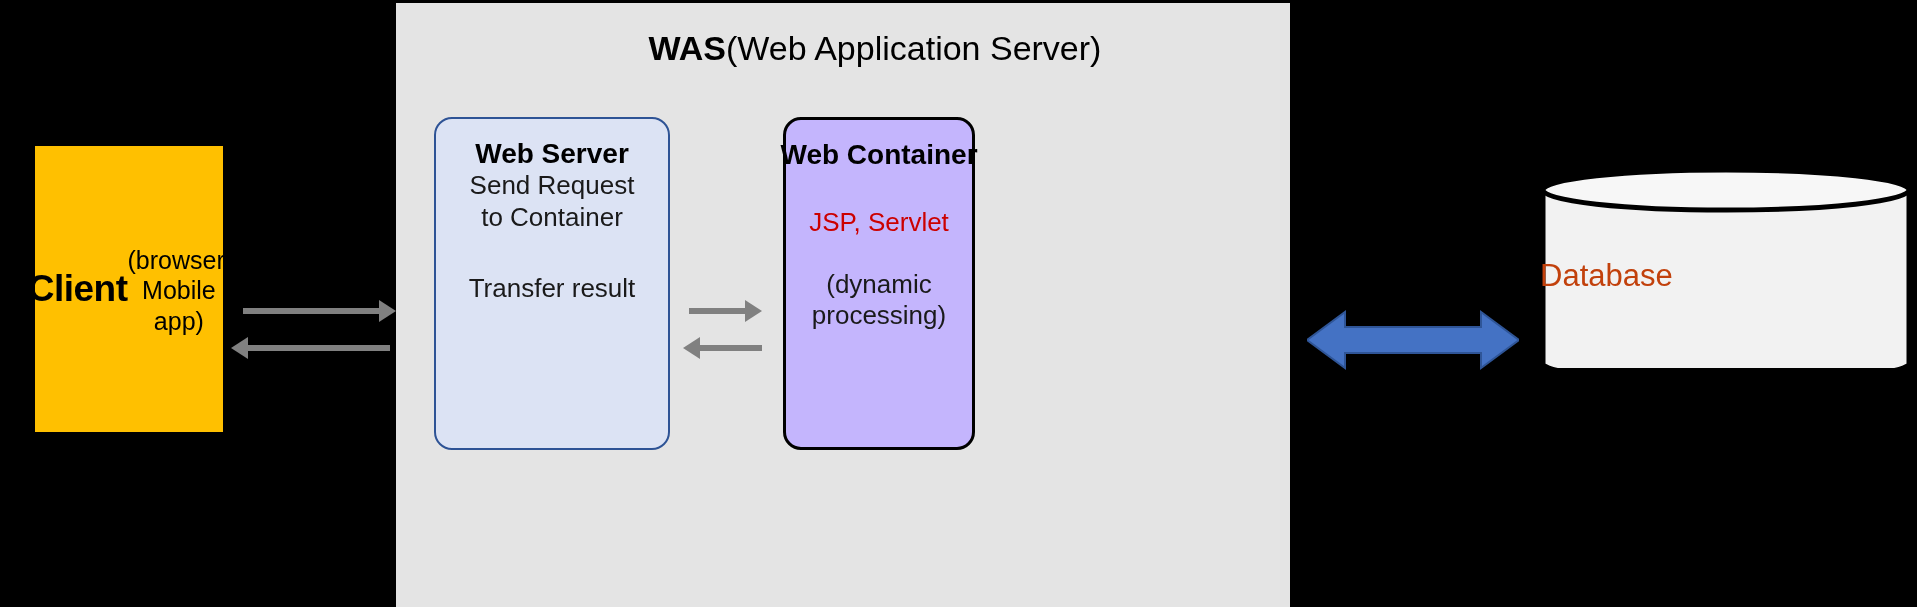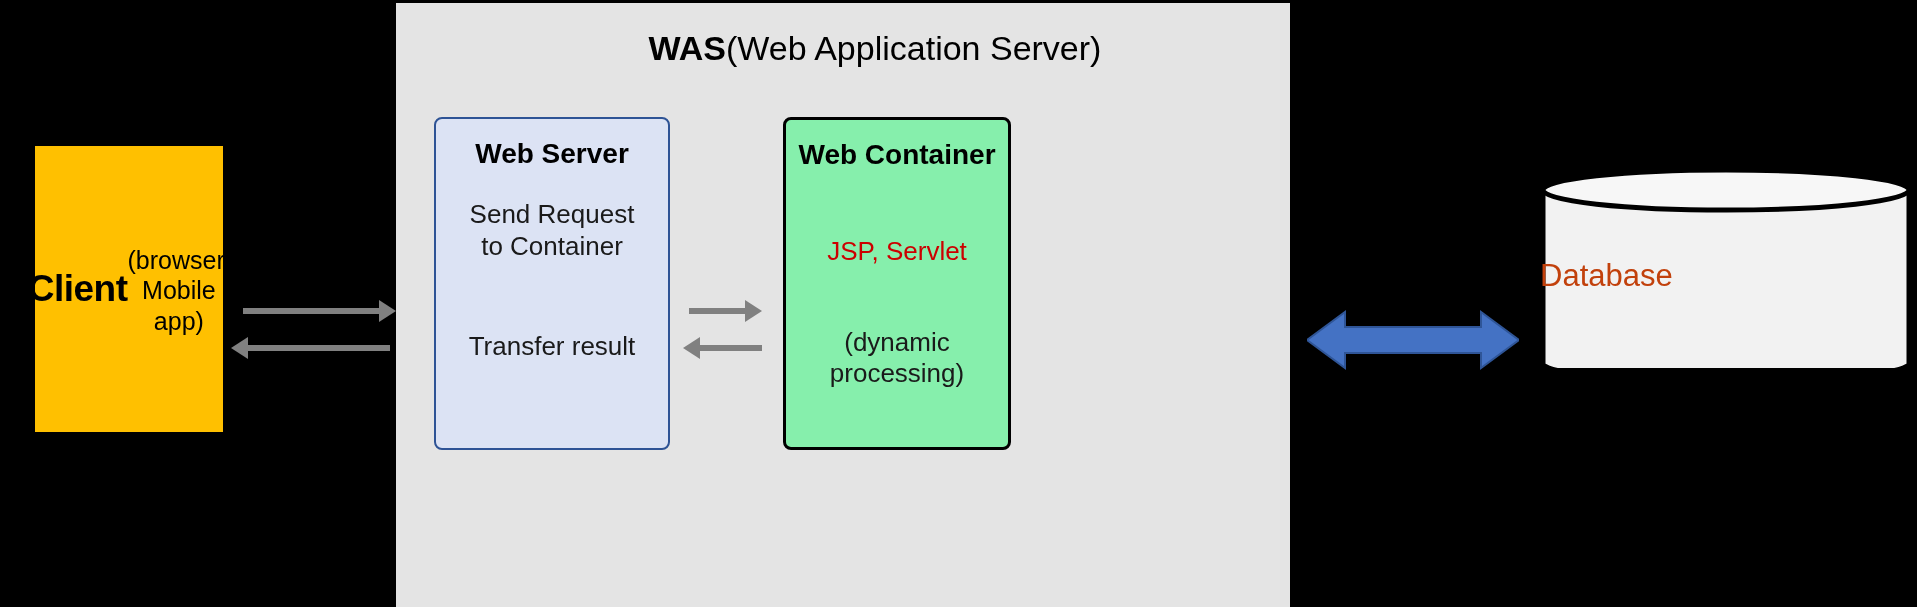--- a/index.html
+++ b/index.html
@@ -23,32 +23,31 @@
   }
   #was-title{
     position:absolute;left:0;top:26px;width:894px;text-align:center;
     font-size:34px;color:#000;white-space:nowrap;margin-left:32px;
   }
   #was-title .b{font-weight:bold;}
   #was-title .n{font-weight:normal;}
 
   
   .inner-box{
-    position:absolute;border-radius:8px;
+    position:absolute;border-radius:18px;
     display:flex;flex-direction:column;align-items:center;
     box-sizing:border-box;
-    gap:29px;
   }
   #web-server-box{
     left:434px;top:117px;width:236px;height:333px;
     background:#DCE3F4;border:2px solid #2E5395;
   }
   #web-container-box{
-    left:783px;top:117px;width:228px;height:333px;
-    background:#86efac;border:3px solid #000000;
+    left:783px;top:117px;width:192px;height:333px;
+    background:#c4b5fd;border:3px solid #000000;
   }
   .box-title{font-size:28px;font-weight:bold;color:#000;margin-top:20px;line-height:1.1;white-space:nowrap;}
   .box-line{font-size:26px;font-weight:normal;color:#1a1a1a;text-align:center;line-height:1.22;}
   #ws-l1{}
   #ws-l2{margin-top:40px;}
   #wc-l1{margin-top:36px;color:#CC0000;}
   #wc-l2{margin-top:30px;}
 
   
   .g-arrow{position:absolute;height:6px;background:#808080;}

